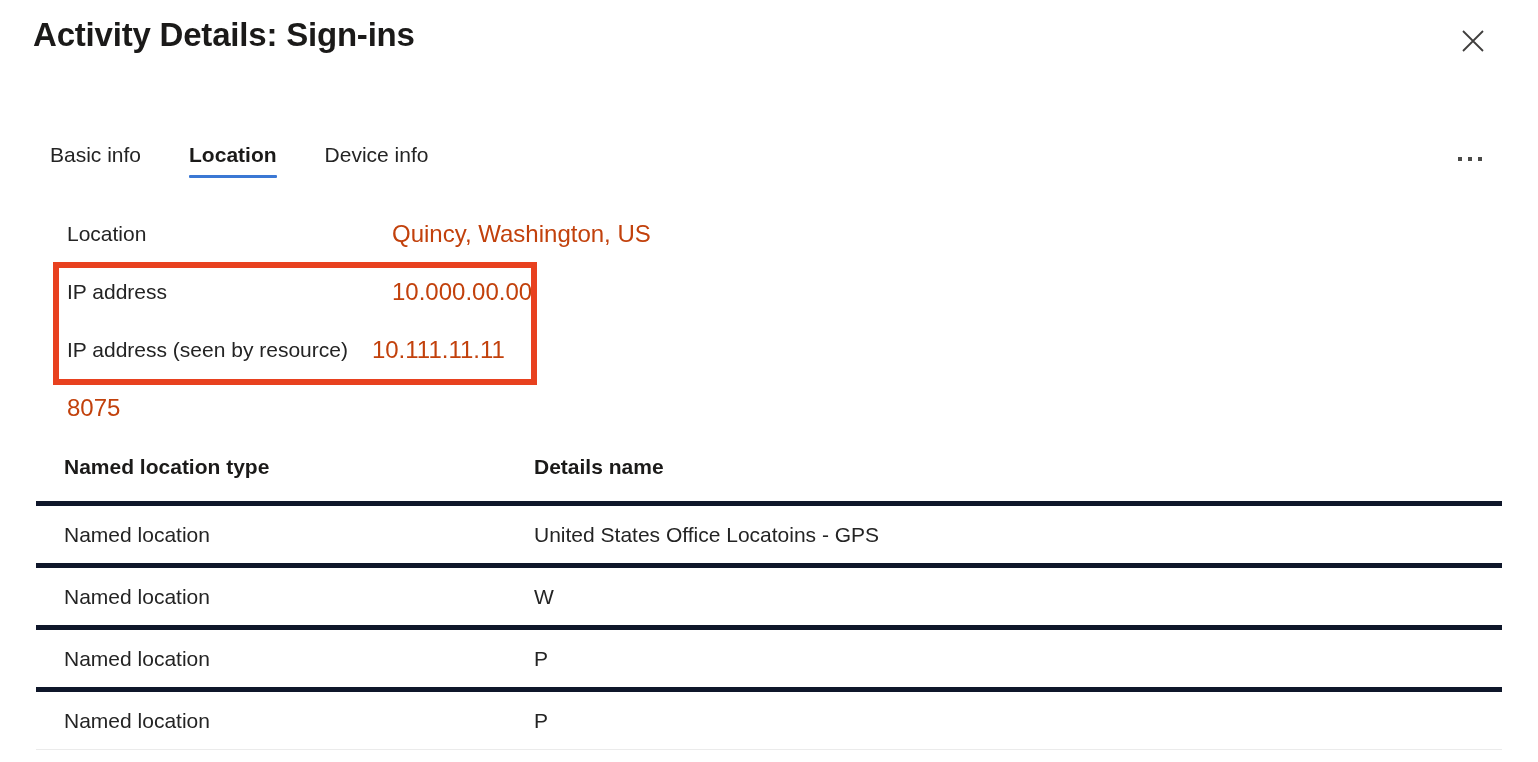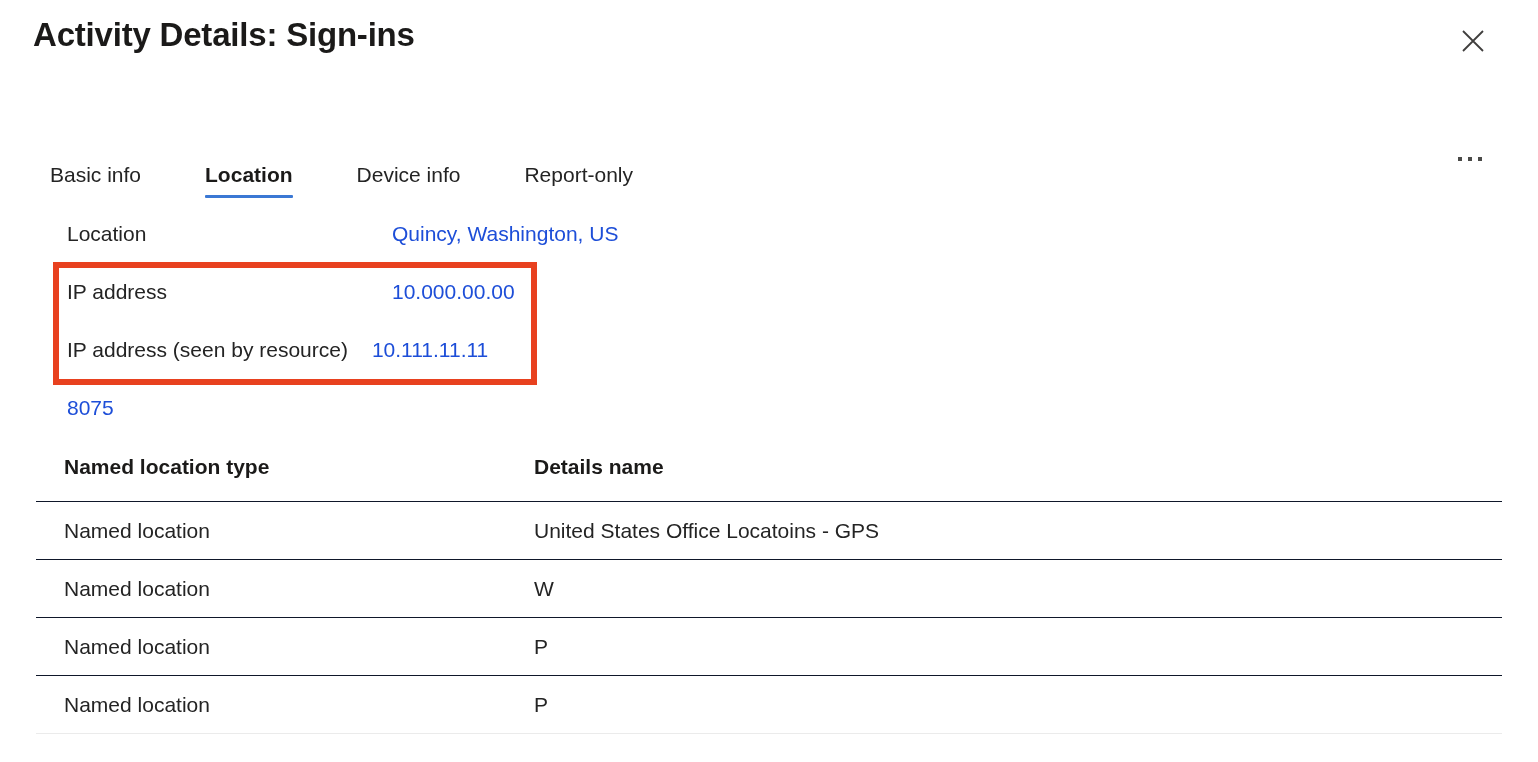--- a/index.html
+++ b/index.html
@@ -66,22 +66,21 @@
     top: 140px;
     width: 1538px;
     height: 52px;
   }
   .tab-list {
     position: absolute;
     left: 50px;
     top: 0;
     display: flex;
     align-items: flex-start;
-    gap: 16px;
-    margin-top: 20px;
+    gap: 0;
   }
   .tab {
     position: relative;
     padding: 0 22px 14px 0;
     margin-right: 26px;
     font-size: 21px;
     font-weight: 400;
     color: #242424;
     line-height: 30px;
     white-space: nowrap;
@@ -139,23 +138,23 @@
     align-items: flex-start;
     height: 58px;
   }
   .detail-label {
     font-size: 21px;
     line-height: 28px;
     color: #242424;
     white-space: nowrap;
   }
   .detail-value {
-    font-size: 21px;
+    font-size: 24px;
     line-height: 28px;
-    color: #1d4ed8;
+    color: #c2410c;
     white-space: nowrap;
   }
   
   .detail-row.v-fixed .detail-label { width: 325px; flex: none; }
   
   .detail-row.v-flow .detail-label { margin-right: 24px; }
 
   
   .annotation-box {
     position: absolute;
@@ -189,21 +188,21 @@
     border: none;
     margin-top: 12px;
   }
   .loc-table td {
     text-align: left;
     font-size: 21px;
     font-weight: 400;
     color: #242424;
     height: 57px;
     padding: 0;
-    border-top: 1px solid #0f172a;
+    border-top: 5px solid #0f172a;
     vertical-align: middle;
   }
   .loc-table tbody tr:last-child td {
     border-bottom: 1px solid #ebebeb;
   }
   .col-type { width: 440px; padding-left: 28px !important; }
   .col-name { padding-left: 30px !important; }
   .loc-table th.col-type { padding-left: 28px !important; }
   .loc-table th.col-name { padding-left: 30px !important; }
 </style>
@@ -222,21 +221,20 @@
         </svg>
       </span>
     </button>
   </div>
 
   <div class="tab-strip">
     <div class="tab-list">
       <button class="tab">Basic info</button>
       <button class="tab is-active">Location</button>
       <button class="tab">Device info</button>
-      <button class="tab">Report-only</button>
     </div>
 
     <button class="tab-overflow" aria-label="More tabs">
       <span style="display:flex;gap:6px;">
         <i></i>
           <i></i>
           <i></i>
       </span>
     </button>
   </div>

